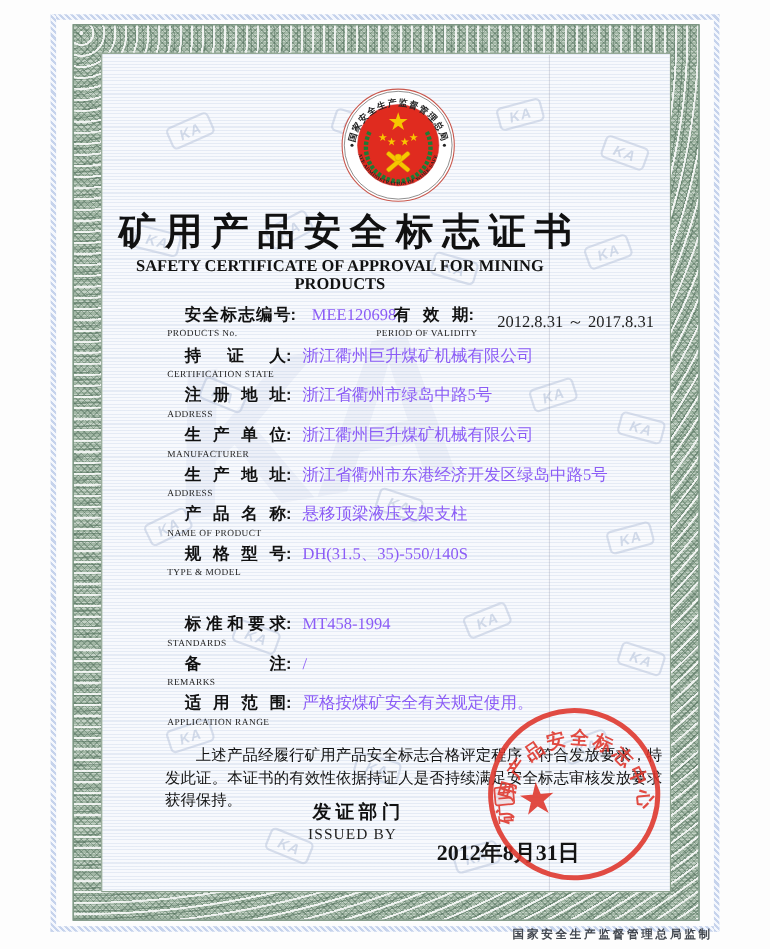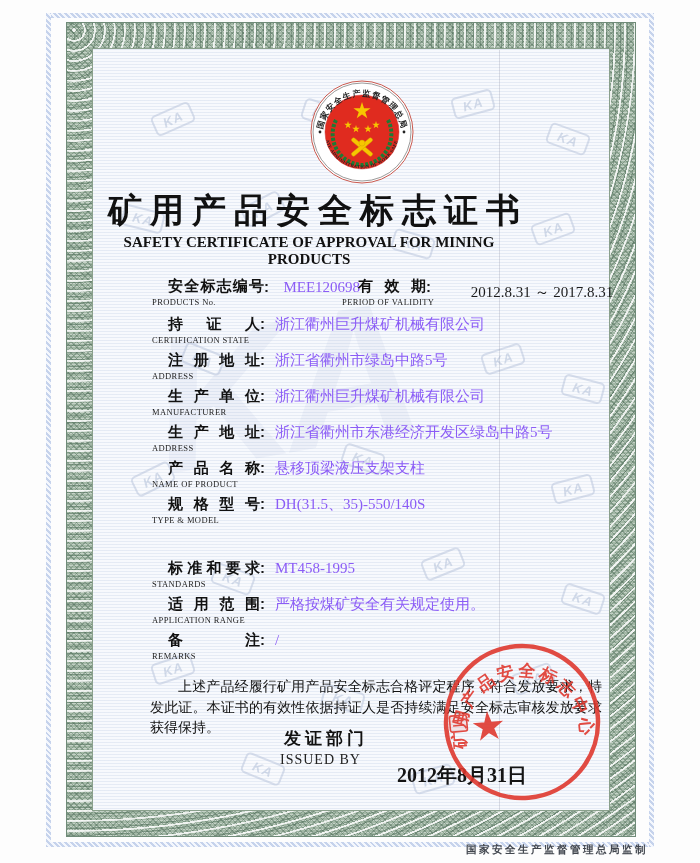--- a/index.html
+++ b/index.html
@@ -59,21 +59,21 @@
   .colon { font-weight:bold; font-size:15px; }
   .fvalue { font-family:"Liberation Serif", serif; font-size:15px; color:#8b5cf6; padding-left:10px; }
   .fen { font-size:8.5px; letter-spacing:.4px; color:#222; margin-top:1px;
     font-family:"Liberation Serif", serif; }
 
   .approval-row { position:absolute; left:152px; top:277px; width:460px; }
   .appr-group { position:absolute; left:0; top:0; }
   .valid-group { position:absolute; left:190px; top:0; }
   .valid-group .flabel { width:68px; }
   .valid-dates { position:absolute; left:300px; top:6px; width:180px;
-    font-family:"Liberation Serif", serif; font-size:15px; white-space:nowrap;text-align:center; }
+    font-family:"Liberation Serif", serif; font-size:15px; white-space:nowrap; }
 
   .fields { position:absolute; left:152px; top:314px; width:440px; }
   .field { margin-bottom:5px; }
   .field .main { line-height:20px; white-space:nowrap; }
   .field.gap { margin-top:33px; }
 
   .statement { position:absolute; left:150px; top:676px; width:452px; font-size:14px;
     line-height:20.5px; text-indent:2em; text-align:justify; color:#121212; font-weight:500; }
 
   .issued { position:absolute; left:280px; top:727px; width:180px; text-align:left; }
@@ -199,30 +199,30 @@
         </div>
         <div class="field">
           <div class="main"><span class="flabel">产品名称</span><span class="colon">:</span><span class="fvalue">悬移顶梁液压支架支柱</span></div>
           <div class="fen">NAME OF PRODUCT</div>
         </div>
         <div class="field">
           <div class="main"><span class="flabel">规格型号</span><span class="colon">:</span><span class="fvalue">DH(31.5、35)-550/140S</span></div>
           <div class="fen">TYPE &amp; MODEL</div>
         </div>
         <div class="field gap">
-          <div class="main"><span class="flabel">标准和要求</span><span class="colon">:</span><span class="fvalue">MT458-1995</span></div>
+          <div class="main"><span class="flabel">标准和要求</span><span class="colon">:</span><span class="fvalue">MT458-1994</span></div>
           <div class="fen">STANDARDS</div>
+        </div>
+        <div class="field">
+          <div class="main"><span class="flabel">备注</span><span class="colon">:</span><span class="fvalue">/</span></div>
+          <div class="fen">REMARKS</div>
         </div>
         <div class="field">
           <div class="main"><span class="flabel">适用范围</span><span class="colon">:</span><span class="fvalue">严格按煤矿安全有关规定使用。</span></div>
           <div class="fen">APPLICATION RANGE</div>
-        </div>
-        <div class="field">
-          <div class="main"><span class="flabel">备注</span><span class="colon">:</span><span class="fvalue">/</span></div>
-          <div class="fen">REMARKS</div>
         </div>
       </div>
 
     <div class="statement">上述产品经履行矿用产品安全标志合格评定程序，符合发放要求，特发此证。本证书的有效性依据持证人是否持续满足安全标志审核发放要求获得保持。</div>
 
     <div class="issued">
       <div class="issued-cn">发证部门</div>
       <div class="issued-en">ISSUED BY</div>
     </div>
     <div class="issue-date">2012年8月31日</div>

